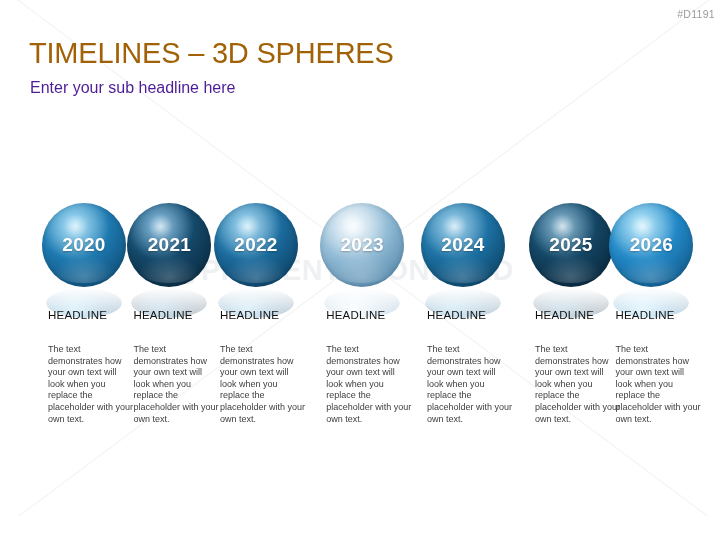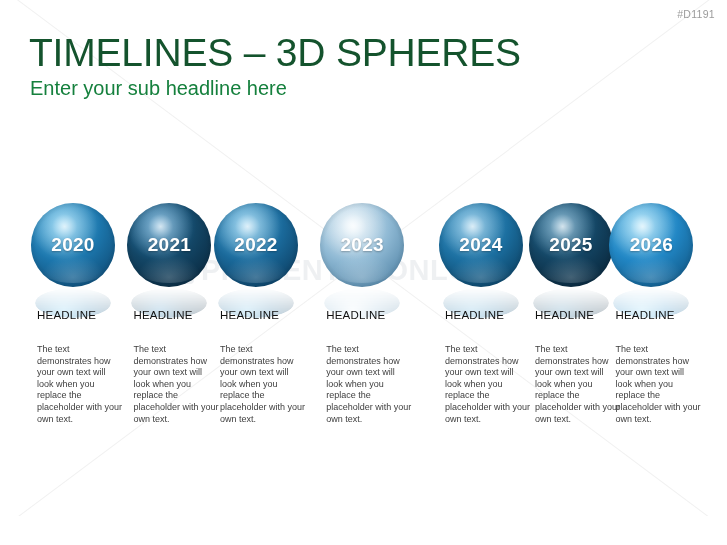--- a/index.html
+++ b/index.html
@@ -44,38 +44,38 @@
     font-size: 10.5px;
     color: #9b9b9b;
     letter-spacing: 0.3px;
     z-index: 5;
   }
 
   .title {
     position: absolute;
     left: 29px;
     top: 36px;
-    font-size: 39px;
+    font-size: 29px;
     line-height: 34px;
     font-weight: 400;
     letter-spacing: -0.2px;
-    color: #14532d;
+    color: #a16207;
     white-space: nowrap;
     z-index: 5;
     font-stretch: condensed;
   }
 
   .subtitle {
     position: absolute;
     left: 30px;
     top: 78px;
-    font-size: 20px;
+    font-size: 16px;
     line-height: 20px;
     font-weight: 400;
-    color: #15803d;
+    color: #4c1d95;
     white-space: nowrap;
     z-index: 5;
   }
 
   
   .watermark {
     position: absolute;
     left: 168px;
     top: 256px;
     z-index: 1;
@@ -235,21 +235,21 @@
 
   <div class="title">TIMELINES – 3D SPHERES</div>
   <div class="subtitle">Enter your sub headline here</div>
 
   <div class="watermark">
     <div class="wm-mark"></div>
     <div class="wm-text">PRESENTATIONLOAD</div>
   </div>
 
   <div class="timeline" id="timeline">
-      <div class="tl-item" style="left: 31px;">
+      <div class="tl-item" style="left: 42px;">
         <div class="sphere-wrap">
           <div class="sphere" style="background: radial-gradient(circle at 38% 26%, rgb(102, 196, 239) 0%, rgb(28, 118, 172) 46%, rgb(10, 61, 99) 100%);">
             <div class="glow"></div>
             <div class="bounce"></div>
             <div class="rim"></div>
           </div>
           <div class="sphere-year">2020</div>
         </div>
         <div class="reflection" style="background: radial-gradient(circle at 38% 26%, rgb(102, 196, 239) 0%, rgb(28, 118, 172) 46%, rgb(10, 61, 99) 100%);"></div>
         <div class="headline">HEADLINE</div>
@@ -287,21 +287,21 @@
             <div class="glow"></div>
             <div class="bounce"></div>
             <div class="rim"></div>
           </div>
           <div class="sphere-year">2023</div>
         </div>
         <div class="reflection" style="background: radial-gradient(circle at 38% 26%, rgb(232, 244, 251) 0%, rgb(143, 185, 212) 46%, rgb(63, 116, 152) 100%);"></div>
         <div class="headline">HEADLINE</div>
         <div class="body-text">The text demonstrates how your own text will look when you replace the placeholder with your own text.</div>
       </div>
-      <div class="tl-item" style="left: 439px;">
+      <div class="tl-item" style="left: 421px;">
         <div class="sphere-wrap">
           <div class="sphere" style="background: radial-gradient(circle at 38% 26%, rgb(79, 168, 216) 0%, rgb(27, 110, 159) 46%, rgb(6, 50, 79) 100%);">
             <div class="glow"></div>
             <div class="bounce"></div>
             <div class="rim"></div>
           </div>
           <div class="sphere-year">2024</div>
         </div>
         <div class="reflection" style="background: radial-gradient(circle at 38% 26%, rgb(79, 168, 216) 0%, rgb(27, 110, 159) 46%, rgb(6, 50, 79) 100%);"></div>
         <div class="headline">HEADLINE</div>

